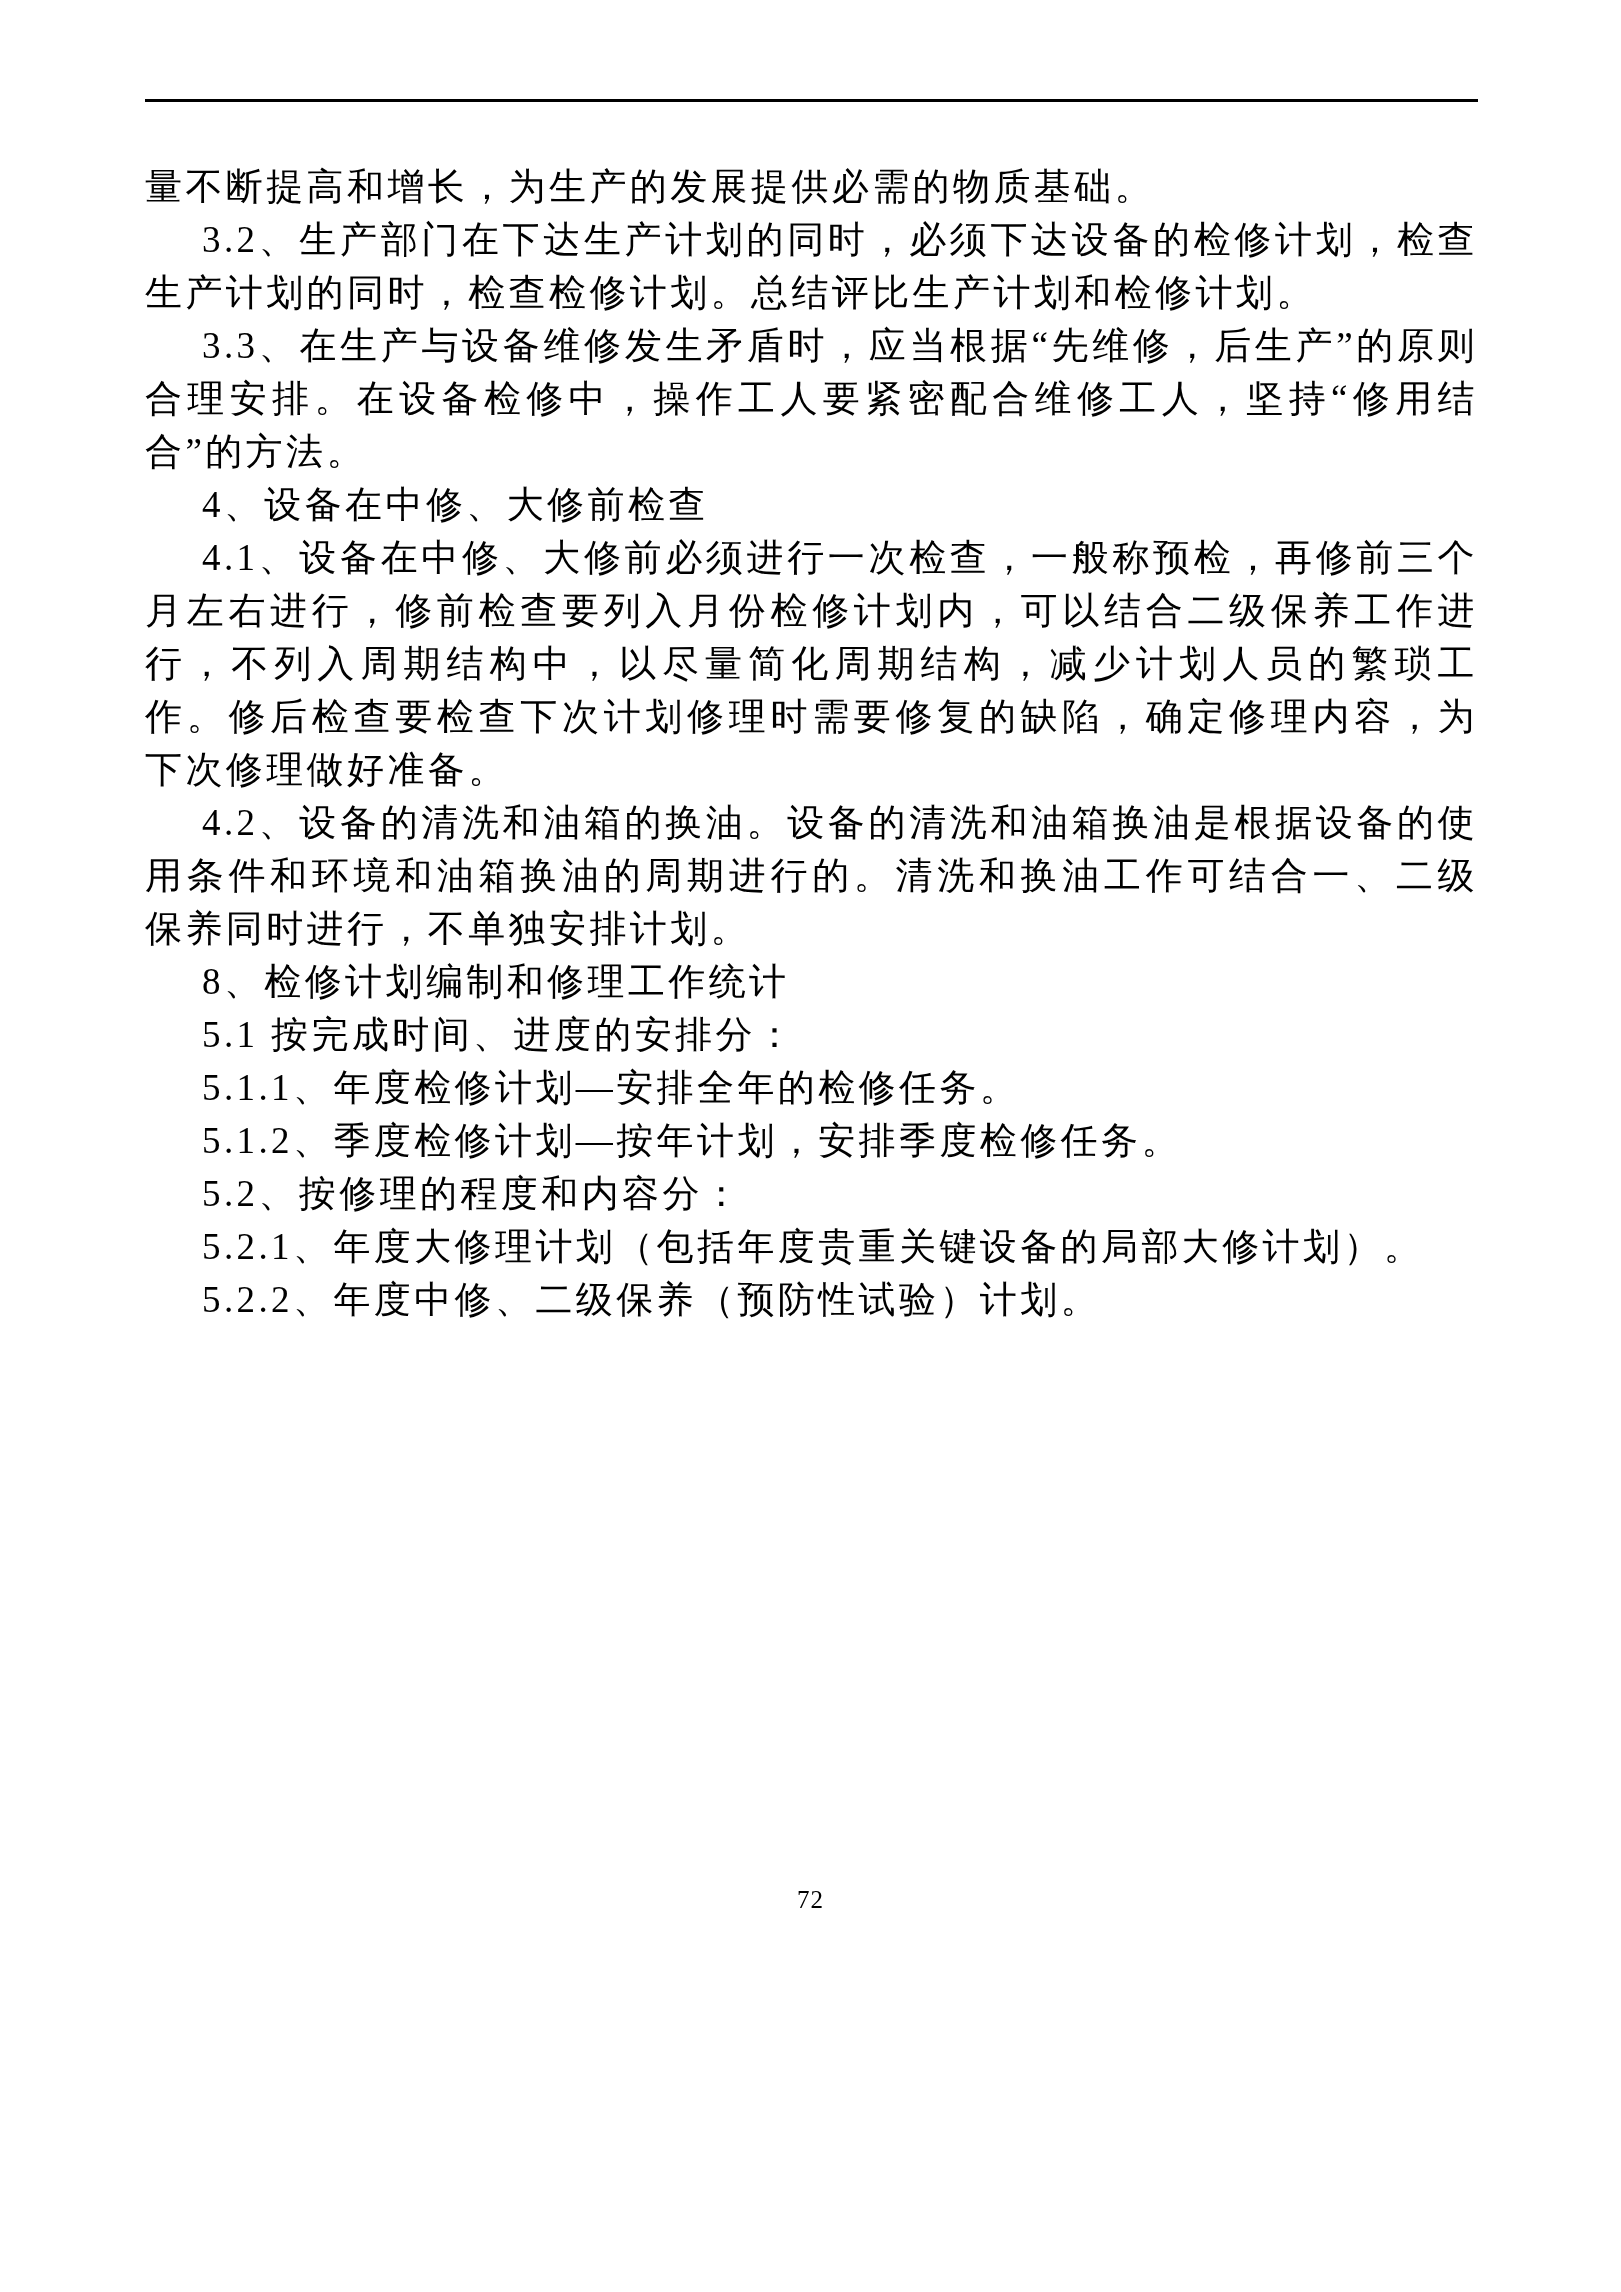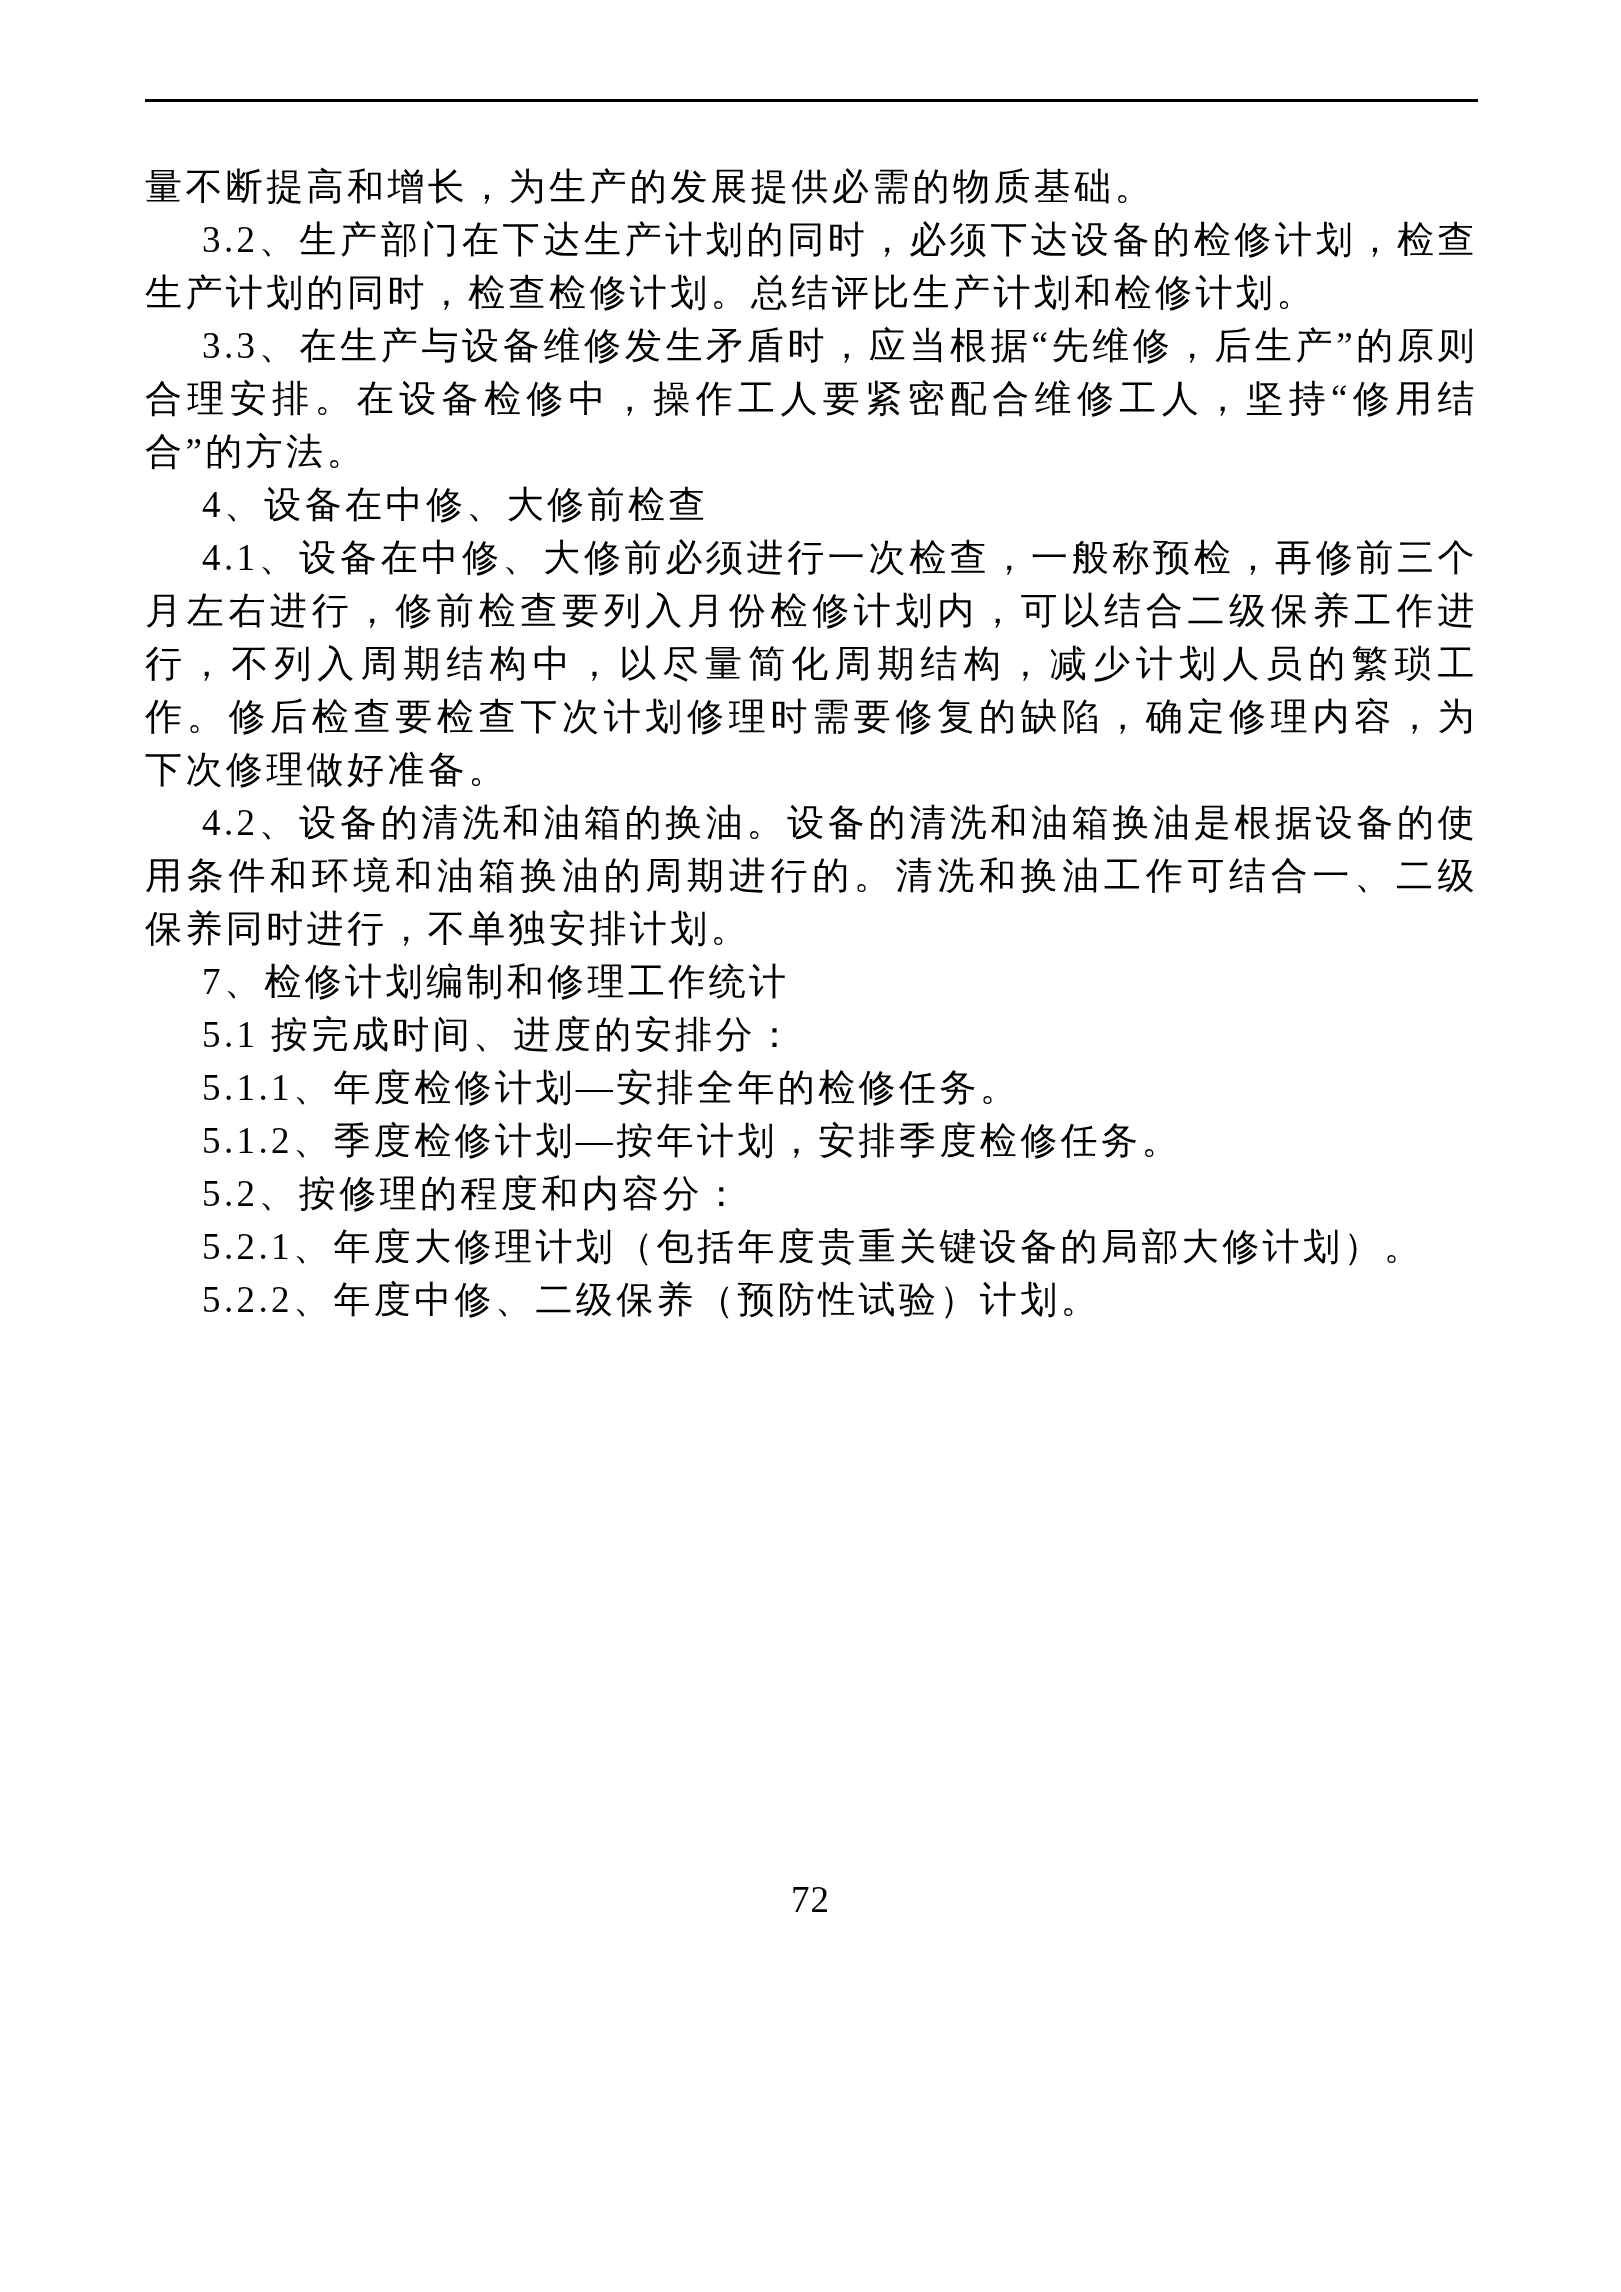--- a/index.html
+++ b/index.html
@@ -41,40 +41,40 @@
     text-justify: inter-ideograph;
     word-break: break-all;
   }
   .para.indent { text-indent: 57px; }
   .footer {
     position: absolute;
     left: 0;
     top: 1880px;
     width: 100%;
     text-align: center;
-    font-size: 37px;
+    font-size: 25px;
     line-height: 39px;
     letter-spacing: 1px;
   }
 </style>
 </head>
 <body>
 
 <div class="page">
 
   <div class="header-rule"></div>
 
   <div class="content">
     <p class="para">量不断提高和增长，为生产的发展提供必需的物质基础。</p>
     <p class="para indent">3.2、生产部门在下达生产计划的同时，必须下达设备的检修计划，检查生产计划的同时，检查检修计划。总结评比生产计划和检修计划。</p>
     <p class="para indent">3.3、在生产与设备维修发生矛盾时，应当根据“先维修，后生产”的原则合理安排。在设备检修中，操作工人要紧密配合维修工人，坚持“修用结合”的方法。</p>
     <p class="para indent">4、设备在中修、大修前检查</p>
     <p class="para indent">4.1、设备在中修、大修前必须进行一次检查，一般称预检，再修前三个月左右进行，修前检查要列入月份检修计划内，可以结合二级保养工作进行，不列入周期结构中，以尽量简化周期结构，减少计划人员的繁琐工作。修后检查要检查下次计划修理时需要修复的缺陷，确定修理内容，为下次修理做好准备。</p>
     <p class="para indent">4.2、设备的清洗和油箱的换油。设备的清洗和油箱换油是根据设备的使用条件和环境和油箱换油的周期进行的。清洗和换油工作可结合一、二级保养同时进行，不单独安排计划。</p>
-    <p class="para indent">7、检修计划编制和修理工作统计</p>
+    <p class="para indent">8、检修计划编制和修理工作统计</p>
     <p class="para indent">5.1 按完成时间、进度的安排分：</p>
     <p class="para indent">5.1.1、年度检修计划—安排全年的检修任务。</p>
     <p class="para indent">5.1.2、季度检修计划—按年计划，安排季度检修任务。</p>
     <p class="para indent">5.2、按修理的程度和内容分：</p>
     <p class="para indent">5.2.1、年度大修理计划（包括年度贵重关键设备的局部大修计划）。</p>
     <p class="para indent">5.2.2、年度中修、二级保养（预防性试验）计划。</p>
   </div>
 
   <div class="footer">72</div>
 

